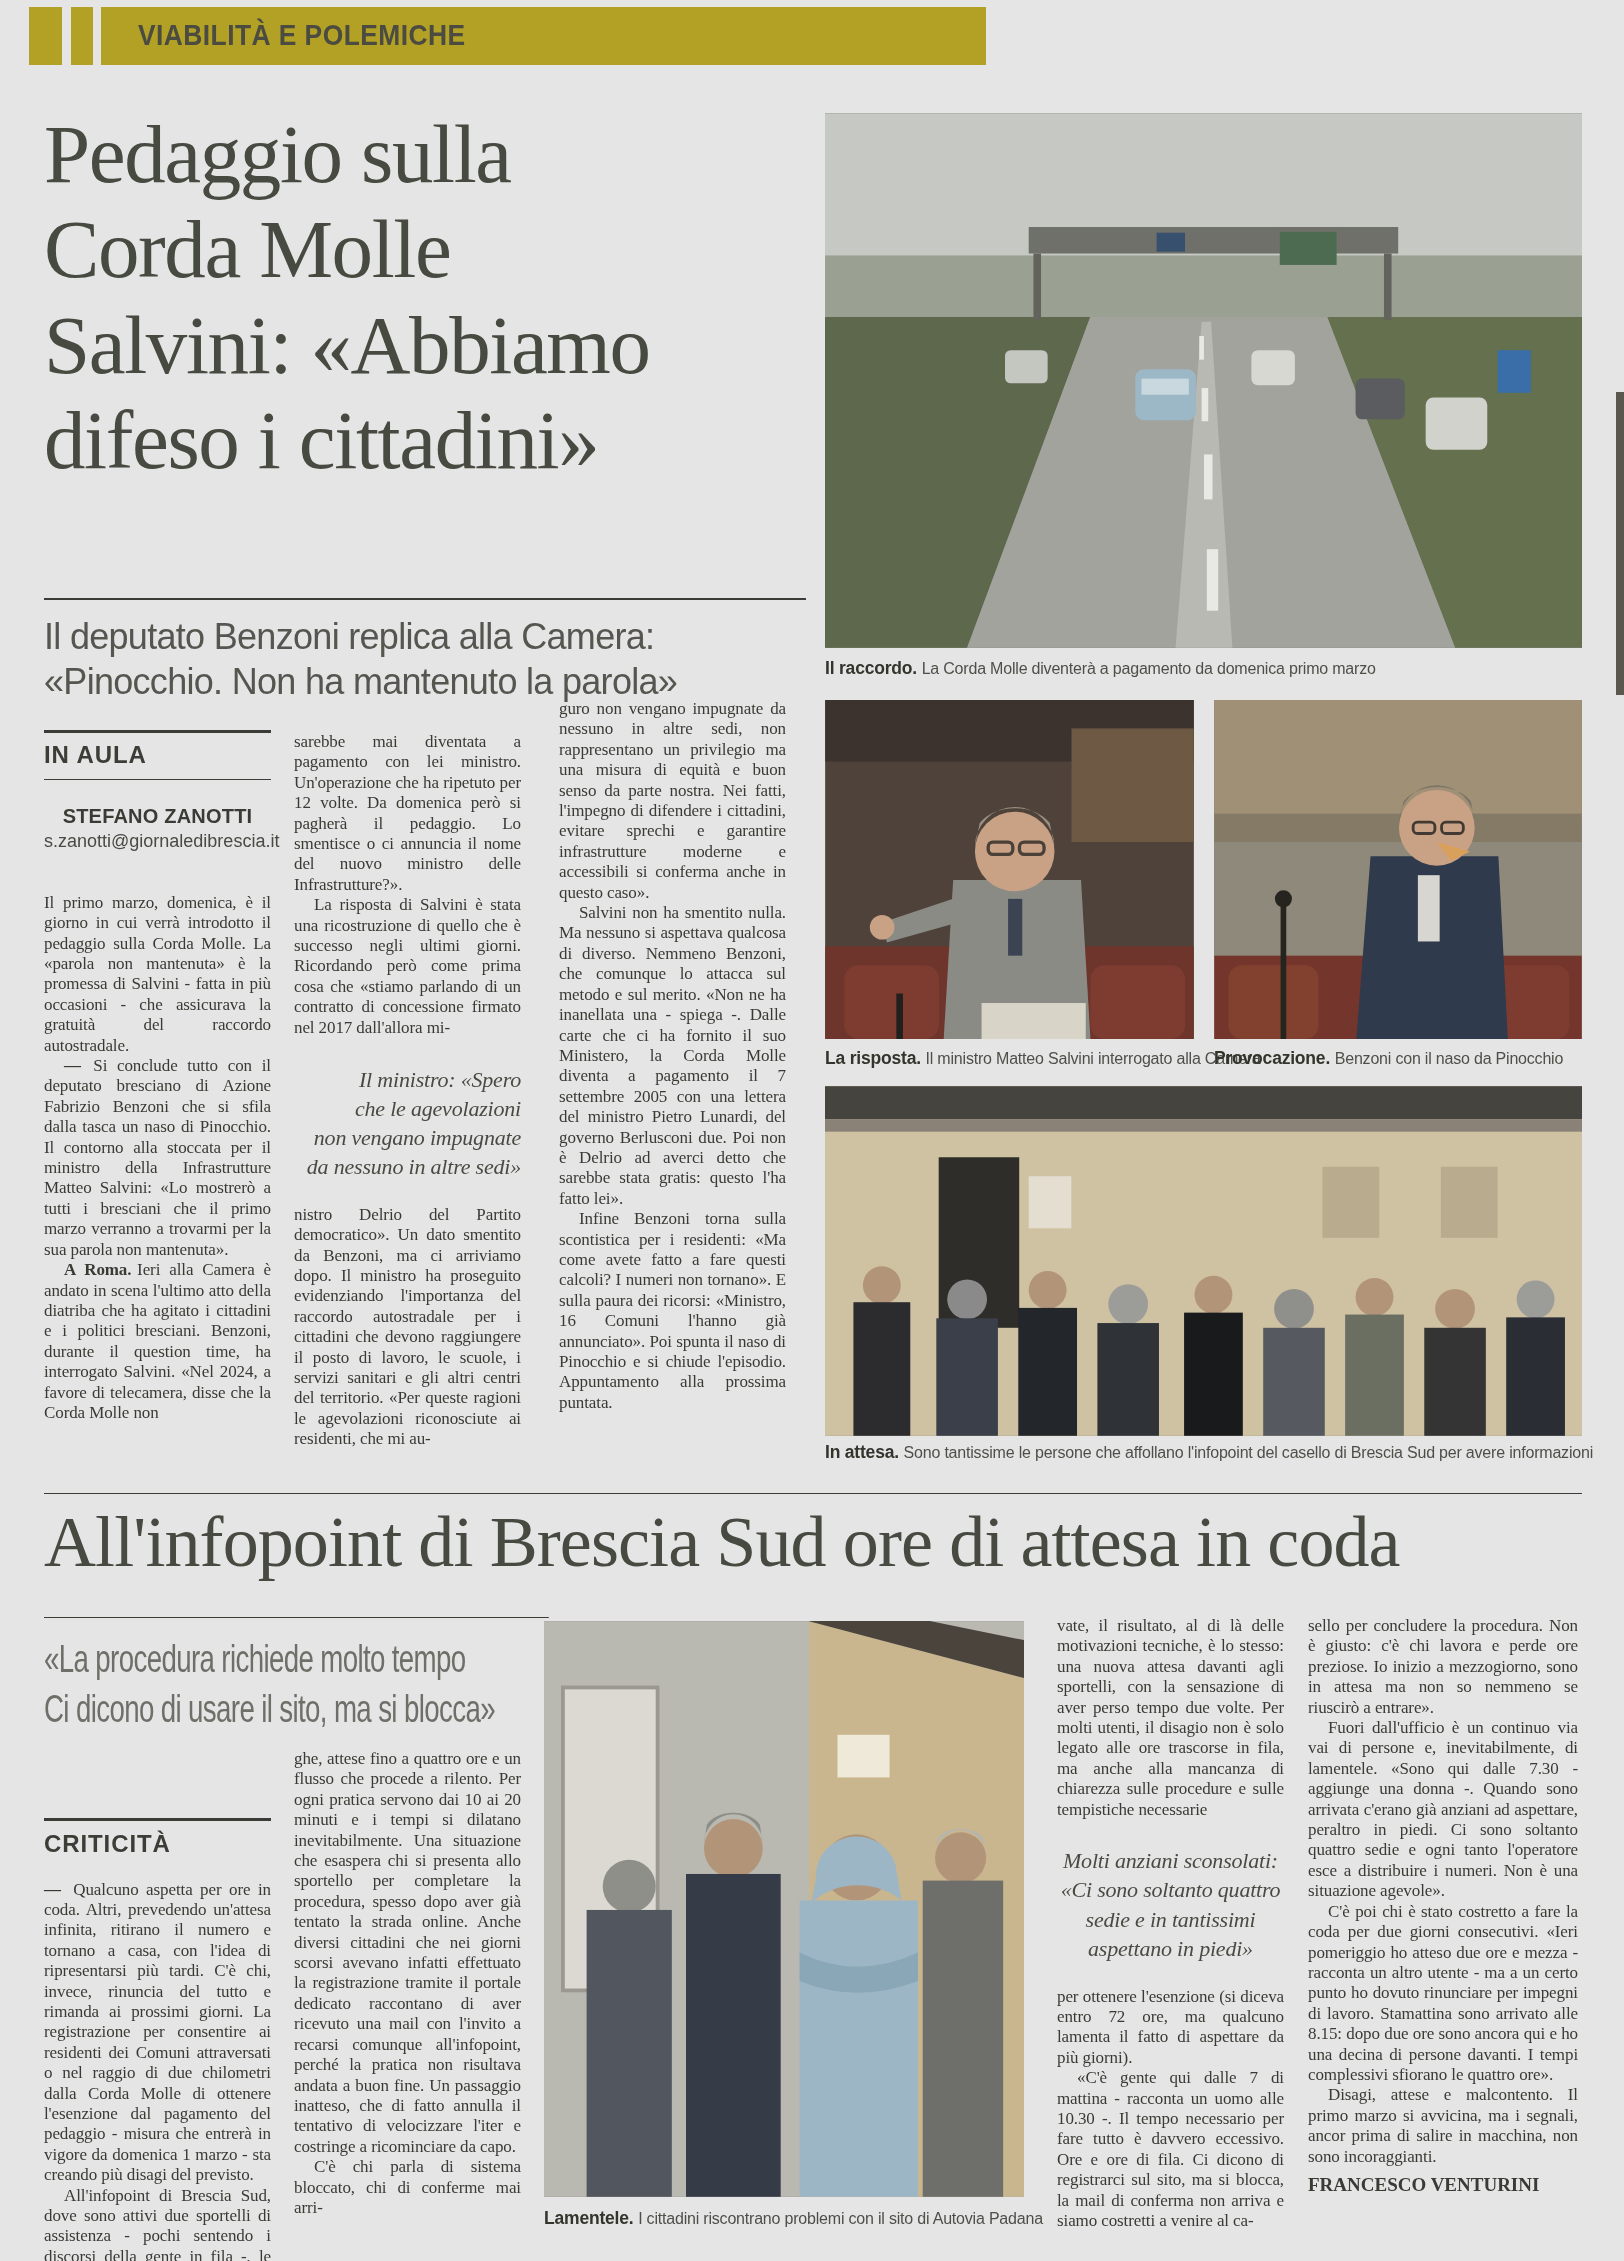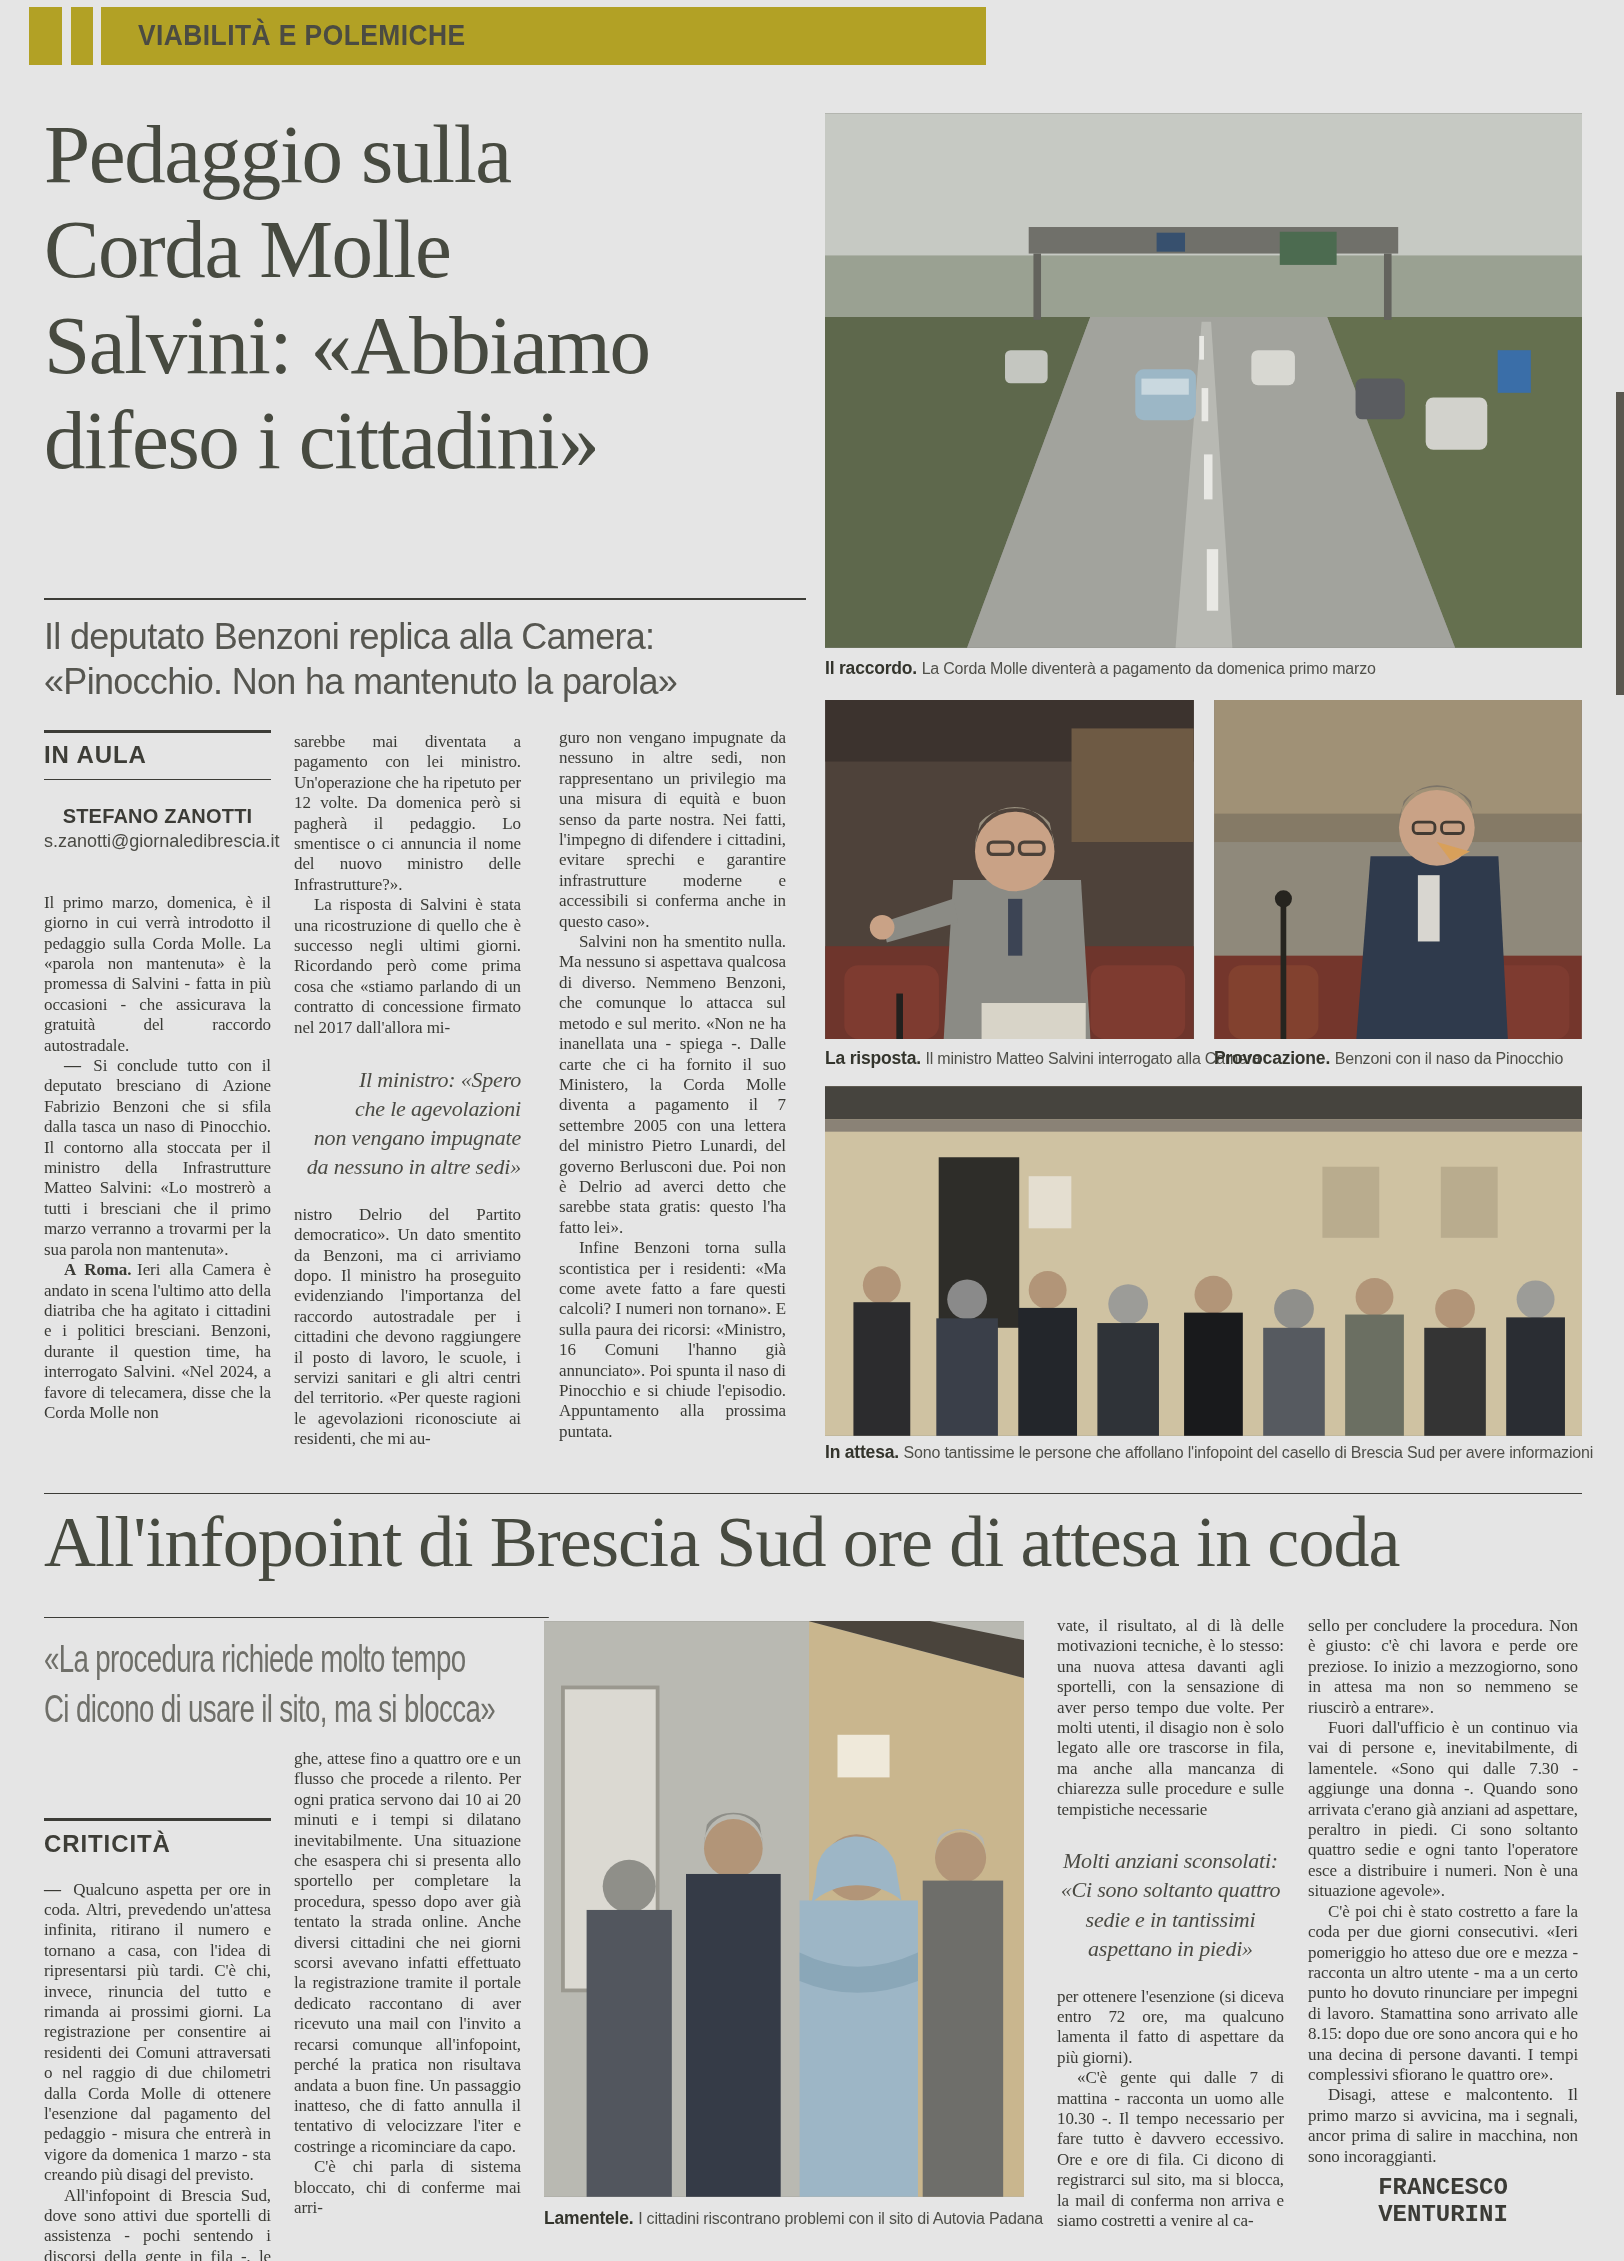--- a/index.html
+++ b/index.html
@@ -43,22 +43,22 @@
 
   
   .headline2{position:absolute;left:44px;top:1501px;width:1251px;font-size:72px;color:#474a40;
       letter-spacing:-0.9px;white-space:nowrap;}
   .quote2{position:absolute;left:44px;top:1617px;width:711px;border-top:1.9px solid #3c3c37;
       padding-top:16px;font-family:"Liberation Sans",sans-serif;font-size:39px;line-height:1.27;
       color:#6f6f69;white-space:pre-line;letter-spacing:-0.9px;transform:scaleX(.71);transform-origin:left top;}
   .kicker-box2{border-top:3.3px solid #3c3c37;padding-top:8.5px;}
   .pull-quote2{font-style:italic;font-size:22px;line-height:1.34;color:#4a4a43;text-align:center;
       white-space:pre-line;margin:25.6px 0 23px 0;letter-spacing:-0.2px;}
-  .end-byline{margin-top:6.6px;text-align:center;font-family:Liberation Mono, monospace;
-      font-weight:bold;font-size:24px;color:#3b3b36;}
+  .end-byline{margin-top:6.6px;text-align:left;font-family:Liberation Serif, serif;
+      font-weight:bold;font-size:19px;color:#3b3b36;}
   .scan-artifact{position:absolute;right:0;top:392px;width:7.6px;height:303px;background:#5a574f;}
 </style>
 </head>
 <body>
 
 <div class="page">
 
   <div class="band-seg" style="left:29px;width:33px;"></div>
   <div class="band-seg" style="left:71px;width:22px;"></div>
   <div class="band-seg" style="left:101px;width:885px;"></div>
@@ -94,21 +94,21 @@
     </div>
     <div class="pull-quote">Il ministro: «Spero
 che le agevolazioni
 non vengano impugnate
 da nessuno in altre sedi»</div>
     <div class="body-text">
       <p>nistro Delrio del Partito democratico». Un dato smentito da Benzoni, ma ci arriviamo dopo. Il ministro ha proseguito evidenziando l'importanza del raccordo autostradale per i cittadini che devono raggiungere il posto di lavoro, le scuole, i servizi sanitari e gli altri centri del territorio. «Per queste ragioni le agevolazioni riconosciute ai residenti, che mi au-</p>
     </div>
   </div>
 
-  <div class="col" style="left:559px;top:728px;">
+  <div class="col" style="left:559px;top:699px;">
     <div class="body-text">
       <p>guro non vengano impugnate da nessuno in altre sedi, non rappresentano un privilegio ma una misura di equità e buon senso da parte nostra. Nei fatti, l'impegno di difendere i cittadini, evitare sprechi e garantire infrastrutture moderne e accessibili si conferma anche in questo caso».</p>
       <p>Salvini non ha smentito nulla. Ma nessuno si aspettava qualcosa di diverso. Nemmeno Benzoni, che comunque lo attacca sul metodo e sul merito. «Non ne ha inanellata una - spiega -. Dalle carte che ci ha fornito il suo Ministero, la Corda Molle diventa a pagamento il 7 settembre 2005 con una lettera del ministro Pietro Lunardi, del governo Berlusconi due. Poi non è Delrio ad averci detto che sarebbe stata gratis: questo l'ha fatto lei».</p>
       <p>Infine Benzoni torna sulla scontistica per i residenti: «Ma come avete fatto a fare questi calcoli? I numeri non tornano». E sulla paura dei ricorsi: «Ministro, 16 Comuni l'hanno già annunciato». Poi spunta il naso di Pinocchio e si chiude l'episodio. Appuntamento alla prossima puntata.</p>
     </div>
   </div>
 
   <div class="photo" style="left:825px;top:113px;width:757px;height:535px;">
     <svg width="757" height="535" viewBox="0 0 1598 1128">
       <rect width="1598" height="460" fill="#c6c9c3"></rect>

